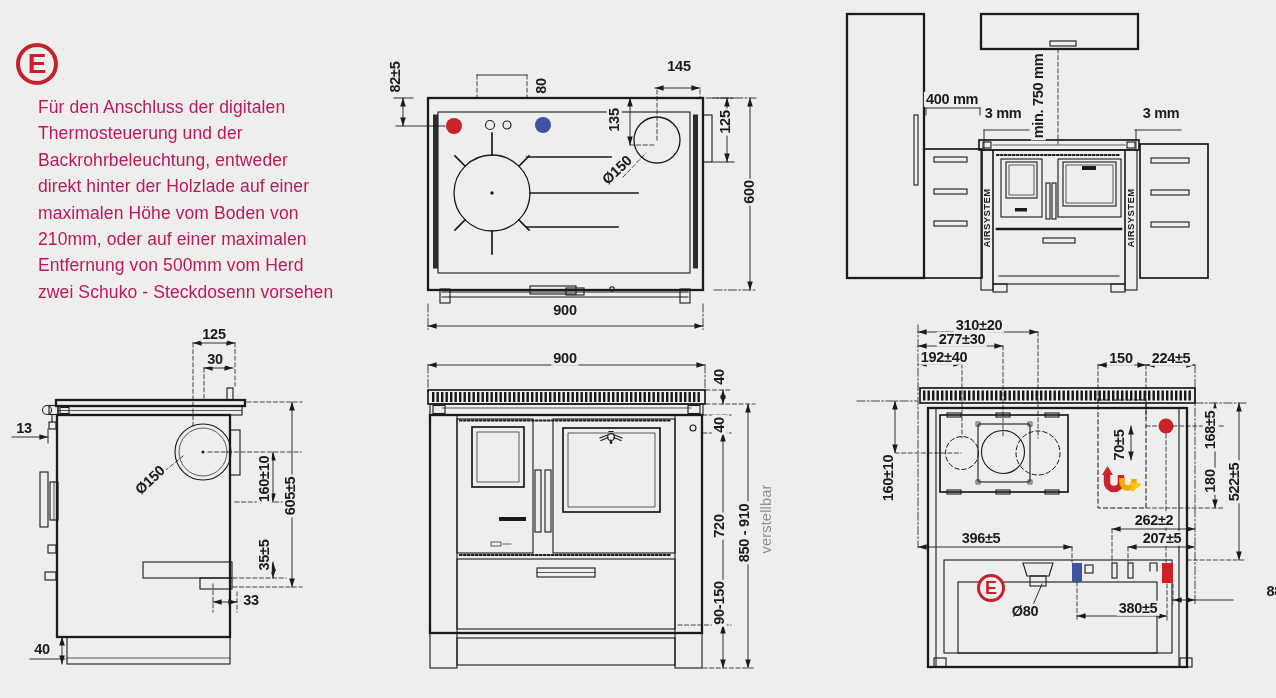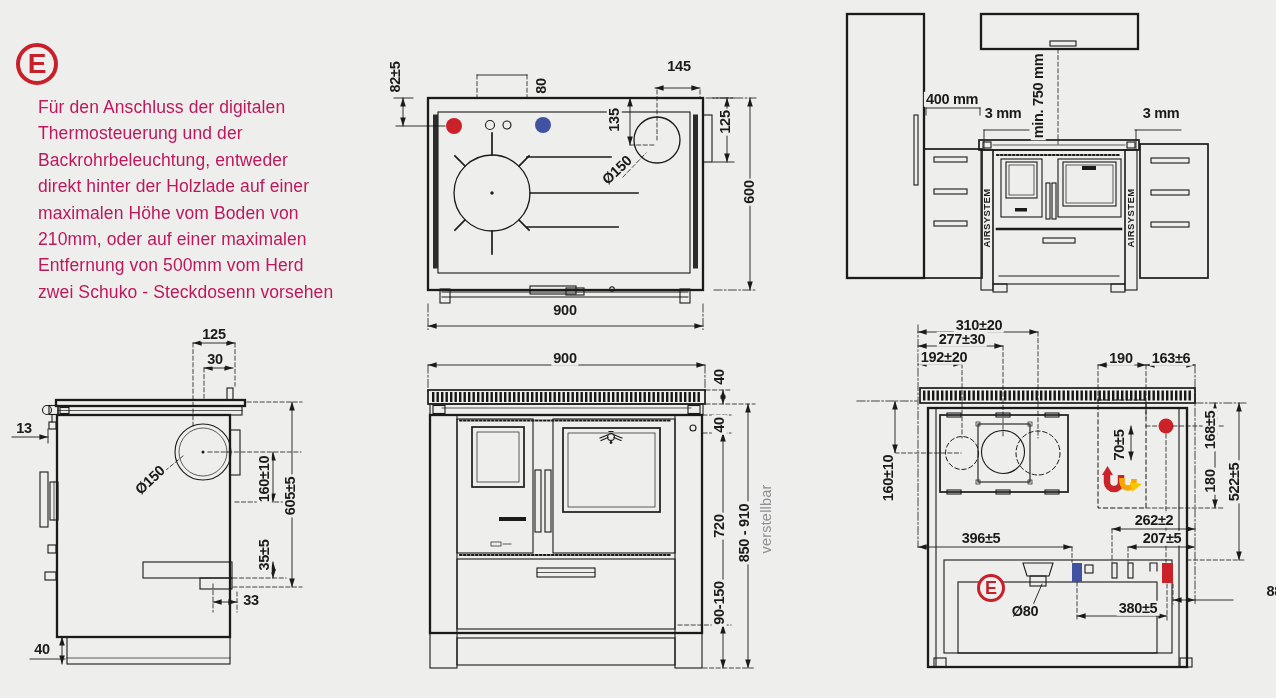--- a/index.html
+++ b/index.html
@@ -391,23 +391,23 @@
     <line class="s dim" x1="318" y1="282" x2="340" y2="282" marker-start="url(#m5)" marker-end="url(#m5)"></line>
     <line class="s ext" x1="318" y1="266" x2="318" y2="286"></line>
     <line class="s dim" x1="340" y1="282" x2="378" y2="282"></line>
     <line class="s dim" x1="178" y1="287" x2="187" y2="266"></line>
   </svg>
   <div class="elogo small">
     <span>E</span>
   </div>
   <span class="dl" style="left:979px;top:325px">310±20</span>
   <span class="dl" style="left:962px;top:339px">277±30</span>
-  <span class="dl" style="left:944px;top:357px">192±20</span>
-  <span class="dl" style="left:1121px;top:358px">190</span>
-  <span class="dl" style="left:1171px;top:358px">163±6</span>
+  <span class="dl" style="left:944px;top:357px">192±40</span>
+  <span class="dl" style="left:1121px;top:358px">150</span>
+  <span class="dl" style="left:1171px;top:358px">224±5</span>
   <span class="dl rot" style="left:1119px;top:445px">70±5</span>
   <span class="dl rot" style="left:1210px;top:430px">168±5</span>
   <span class="dl rot" style="left:1210px;top:481px">180</span>
   <span class="dl rot" style="left:1234px;top:482px">522±5</span>
   <span class="dl rot" style="left:888px;top:478px">160±10</span>
   <span class="dl" style="left:1154px;top:520px">262±2</span>
   <span class="dl" style="left:1162px;top:538px">207±5</span>
   <span class="dl" style="left:981px;top:538px">396±5</span>
   <span class="dl" style="left:1025px;top:611px">Ø80</span>
   <span class="dl" style="left:1138px;top:608px">380±5</span>

